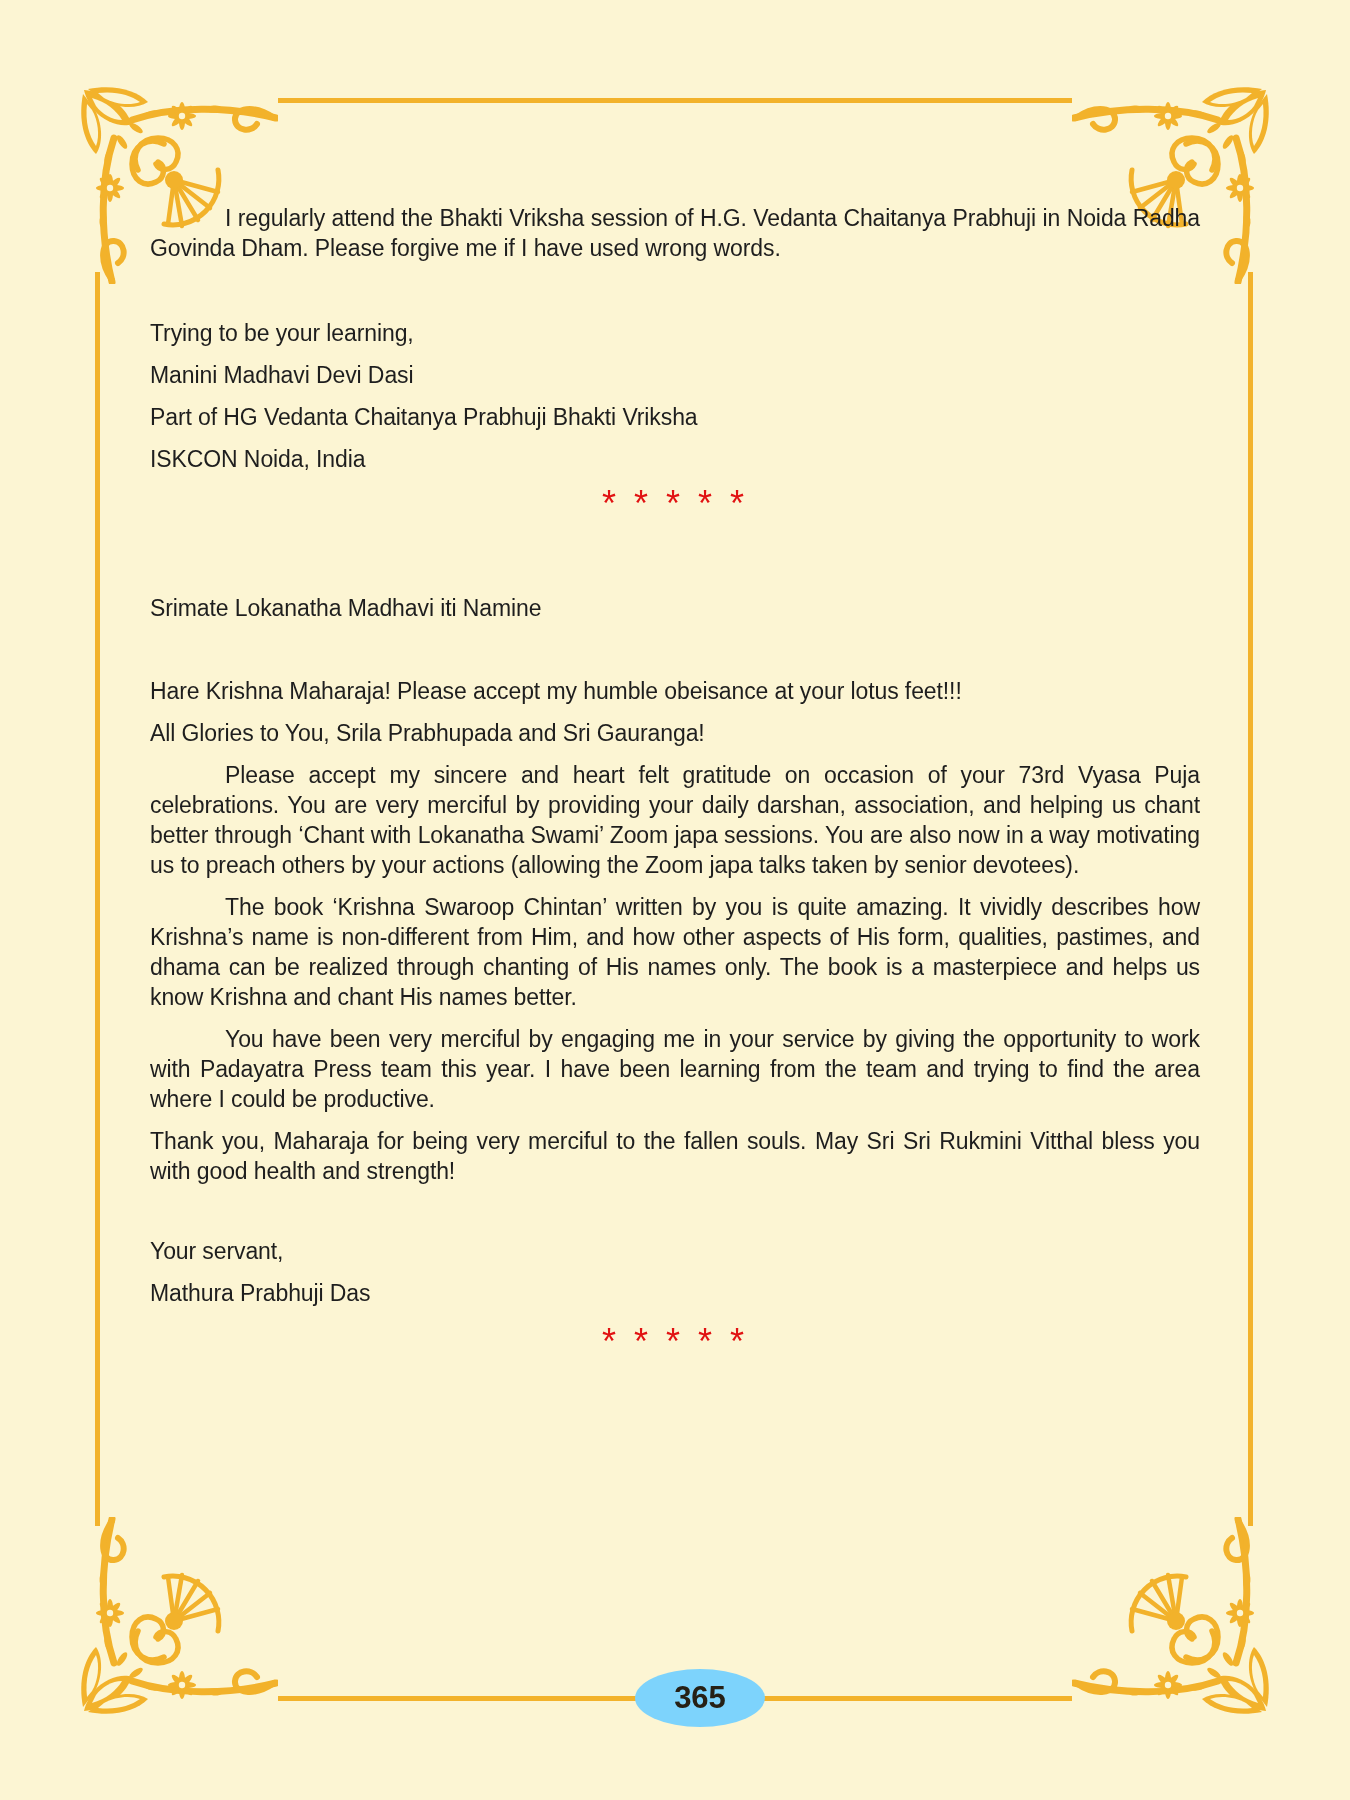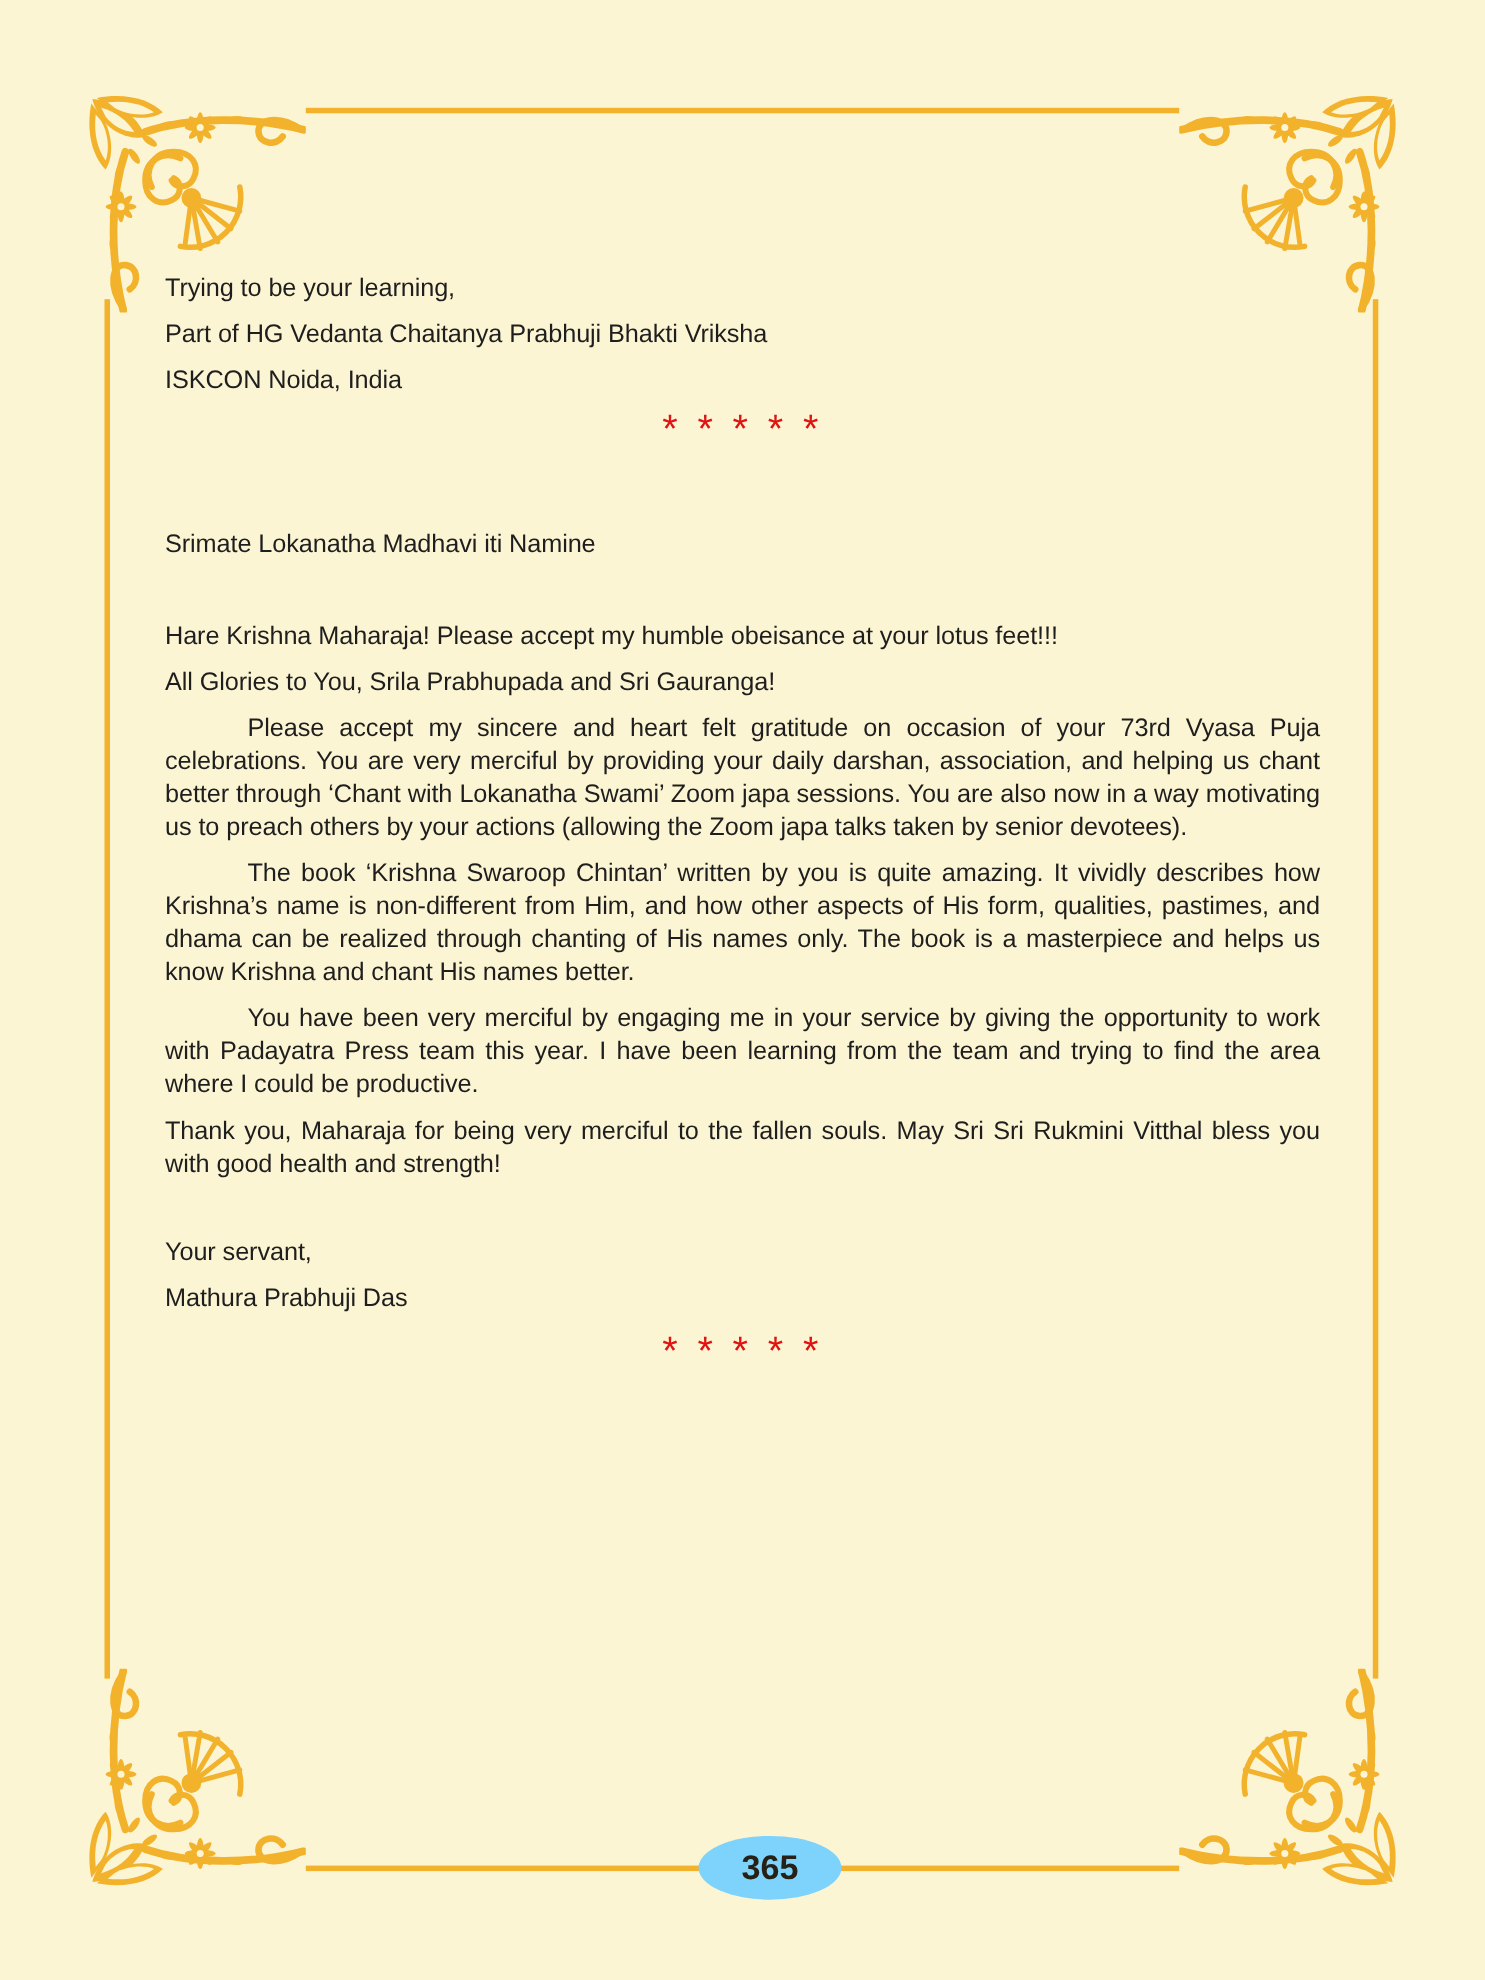--- a/index.html
+++ b/index.html
@@ -248,24 +248,26 @@
   </g>
   <g fill="#FCF5D3">
     <path d="M14 14 C 28 18, 38 26, 44 36 C 34 36, 24 30, 18 22 Z"></path>
     <path d="M20 9 C 38 7, 52 11, 62 18 C 52 22, 36 20, 26 14 Z"></path>
     <path d="M9 20 C 7 38, 11 52, 18 62 C 22 52, 20 36, 14 26 Z"></path>
   </g>
 </svg>
 
 <div class="content">
 
+  <p class="just indent">I regularly attend the Bhakti Vriksha session of H.G. Vedanta Chaitanya Prabhuji in Noida Radha Govinda Dham. Please forgive me if I have used wrong words.</p>
 
   <div class="gap g43"></div>
 
   <p>Trying to be your learning,</p>
+  <p>Manini Madhavi Devi Dasi</p>
   <p>Part of HG Vedanta Chaitanya Prabhuji Bhakti Vriksha</p>
   <p>ISKCON Noida, India</p>
 
   <p class="stars">* * * * *</p>
 
   <p>Srimate Lokanatha Madhavi iti Namine</p>
 
   <div class="gap g41"></div>
 
   <p>Hare Krishna Maharaja! Please accept my humble obeisance at your lotus feet!!!</p>

